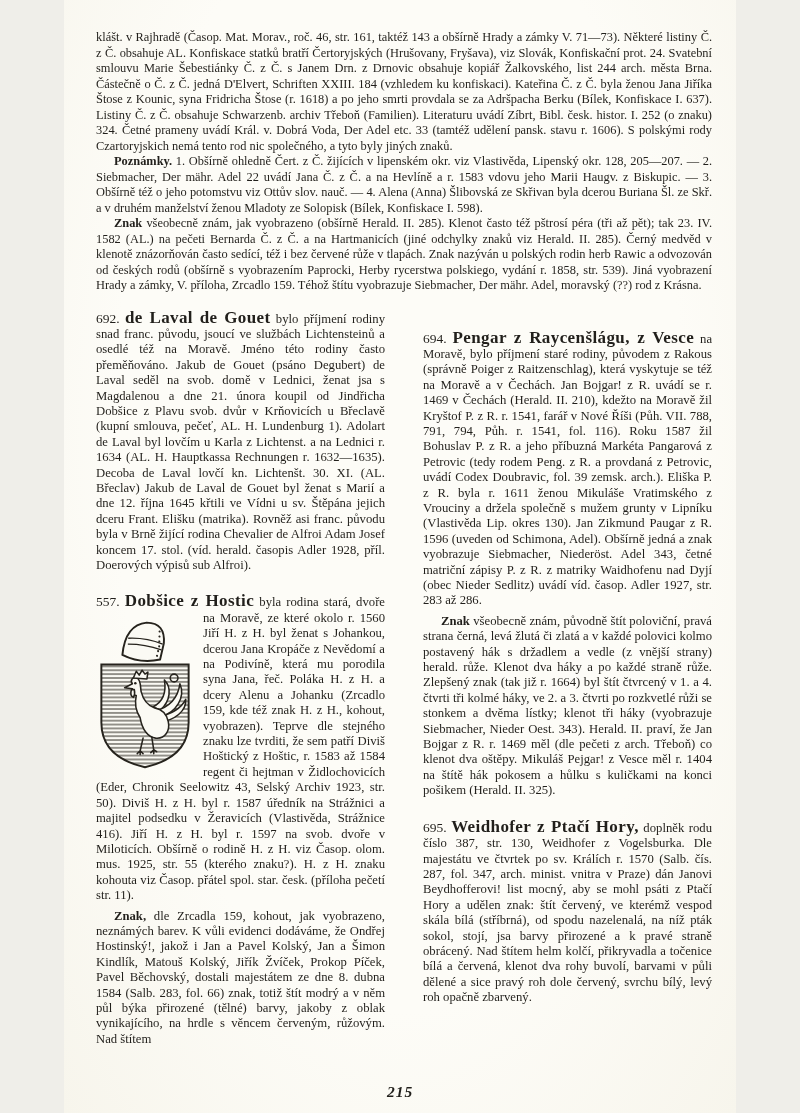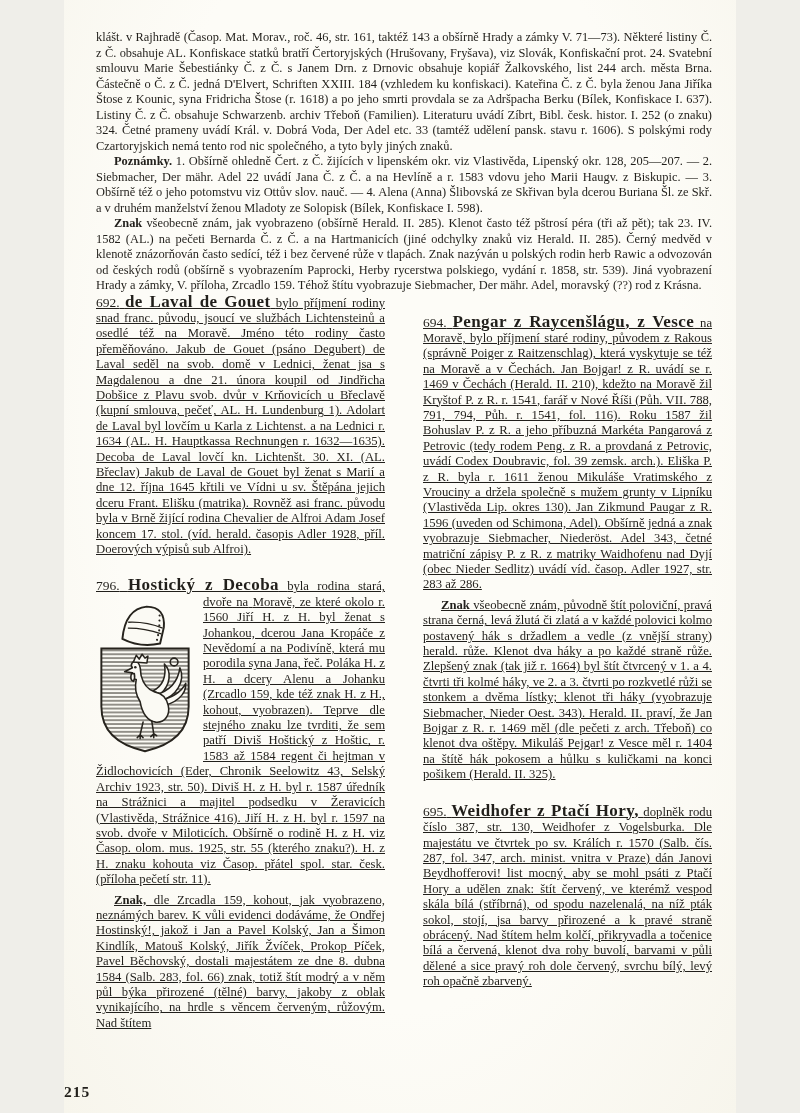--- a/index.html
+++ b/index.html
@@ -7,51 +7,51 @@
     width:672px;height:1113px;box-sizing:border-box;position:relative;
     margin:0 auto;background:#fcfbf5;
     background-image:radial-gradient(ellipse at 50% 40%, #fdfcf7 60%, #f7f5ec 100%);
     font-family:"Liberation Serif","DejaVu Serif",serif;
     color:#211f1b;overflow:hidden;
     padding:30px 24px 0 32px;
   }
   .intro p{font-size:12.4px;line-height:15.5px;text-align:justify;margin:0;}
   .ind{text-indent:18px;}
   .lead{font-weight:bold;}
-  .cols{display:flex;gap:38px;text-decoration:underline;}
+  .cols{display:flex;gap:38px;margin-top:16px;}
   .col{flex:1;min-width:0;font-size:12.7px;line-height:15.4px;text-align:justify;}
   .col p{margin:0;}
   .col p + p{margin-top:5px;}
   p.entry{margin-top:20px !important;}
   .col p.first{margin-top:0 !important;}
   .enum{font-size:13.5px;}
   .ename{font-weight:bold;font-size:17px;letter-spacing:.4px;white-space:nowrap;}
   .arms{float:left;width:98px;height:160px;margin:3px 9px 2px 0;}
   .pagenum{
-    position:absolute;left:0;right:0;bottom:12px;
-    font-weight:bold;font-size:15.5px;letter-spacing:1px;
+    position:absolute;left:0;right:0;bottom:12px;text-align:center;
+    font-style:italic;font-weight:bold;font-size:15.5px;letter-spacing:1px;
   }
 </style>
 </head>
 <body>
 
 <div class="page">
 
   <div class="intro">
     <p><span>klášt. v Rajhradě (Časop. Mat. Morav., roč. 46, str. 161, taktéž 143 a obšírně Hrady a zámky V. 71—73). Některé listiny Č. z Č. obsahuje AL. Konfiskace statků bratří Čertoryjských (Hrušovany, Fryšava), viz Slovák, Konfiskační prot. 24. Svatební smlouvu Marie Šebestiánky Č. z Č. s Janem Drn. z Drnovic obsahuje kopiář Žalkovského, list 244 arch. města Brna. Částečně o Č. z Č. jedná D'Elvert, Schriften XXIII. 184 (vzhledem ku konfiskaci). Kateřina Č. z Č. byla ženou Jana Jiříka Štose z Kounic, syna Fridricha Štose (r. 1618) a po jeho smrti provdala se za Adršpacha Berku (Bílek, Konfiskace I. 637). Listiny Č. z Č. obsahuje Schwarzenb. archiv Třeboň (Familien). Literaturu uvádí Zíbrt, Bibl. česk. histor. I. 252 (o znaku) 324. Četné prameny uvádí Král. v. Dobrá Voda, Der Adel etc. 33 (tamtéž udělení pansk. stavu r. 1606). S polskými rody Czartoryjskich nemá tento rod nic společného, a tyto byly jiných znaků.</span></p>
     <p class="ind"><span class="lead">Poznámky.</span><span> 1. Obšírně ohledně Čert. z Č. žijících v lipenském okr. viz Vlastivěda, Lipenský okr. 128, 205—207. — 2. Siebmacher, Der mähr. Adel 22 uvádí Jana Č. z Č. a na Hevlíně a r. 1583 vdovu jeho Marii Haugv. z Biskupic. — 3. Obšírně též o jeho potomstvu viz Ottův slov. nauč. — 4. Alena (Anna) Šlibovská ze Skřivan byla dcerou Buriana Šl. ze Skř. a v druhém manželství ženou Mladoty ze Solopisk (Bílek, Konfiskace I. 598).</span></p>
     <p class="ind"><span class="lead">Znak</span><span> všeobecně znám, jak vyobrazeno (obšírně Herald. II. 285). Klenot často též pštrosí péra (tři až pět); tak 23. IV. 1582 (AL.) na pečeti Bernarda Č. z Č. a na Hartmanicích (jiné odchylky znaků viz Herald. II. 285). Černý medvěd v klenotě znázorňován často sedící, též i bez červené růže v tlapách. Znak nazýván u polských rodin herb Rawic a odvozován od českých rodů (obšírně s vyobrazením Paprocki, Herby rycerstwa polskiego, vydání r. 1858, str. 539). Jiná vyobrazení Hrady a zámky, V. příloha, Zrcadlo 159. Téhož štítu vyobrazuje Siebmacher, Der mähr. Adel, moravský (??) rod z Krásna.</span></p>
   </div>
 
   <div class="cols">
 
     <div class="col">
       <p class="entry first"><span class="enum">692.</span> <span class="ename">de Laval de Gouet</span> <span>bylo příjmení rodiny snad franc. původu, jsoucí ve službách Lichtensteinů a osedlé též na Moravě. Jméno této rodiny často přeměňováno. Jakub de Gouet (psáno Degubert) de Laval seděl na svob. domě v Lednici, ženat jsa s Magdalenou a dne 21. února koupil od Jindřicha Dobšice z Plavu svob. dvůr v Krňovicích u Břeclavě (kupní smlouva, pečeť, AL. H. Lundenburg 1). Adolart de Laval byl lovčím u Karla z Lichtenst. a na Lednici r. 1634 (AL. H. Hauptkassa Rechnungen r. 1632—1635). Decoba de Laval lovčí kn. Lichtenšt. 30. XI. (AL. Břeclav) Jakub de Laval de Gouet byl ženat s Marií a dne 12. října 1645 křtili ve Vídni u sv. Štěpána jejich dceru Frant. Elišku (matrika). Rovněž asi franc. původu byla v Brně žijící rodina Chevalier de Alfroi Adam Josef koncem 17. stol. (víd. herald. časopis Adler 1928, příl. Doerových výpisů sub Alfroi).</span></p>
 
-      <p class="entry"><span class="enum">796.</span> <span class="ename">Hostický z Decoba</span> <span>byla rodina stará, dvoře na</span>
+      <p class="entry"><span class="enum">557.</span> <span class="ename">Dobšice z Hostic</span> <span>byla rodina stará, dvoře na</span>
         <svg class="arms" viewBox="0 0 100 165" xmlns="http://www.w3.org/2000/svg">
           <defs>
             <pattern id="hatch" width="4" height="4" patternUnits="userSpaceOnUse">
               <rect width="4" height="4" fill="#fbfaf4"></rect>
               <line x1="0" y1="2" x2="4" y2="2" stroke="#3a372f" stroke-width="1.1"></line>
             </pattern>
           </defs>
 
           <path d="M5,52 H95 V112 Q95 148 50 158 Q5 148 5 112 Z" fill="url(#hatch)" stroke="#26231d" stroke-width="2"></path>
 

